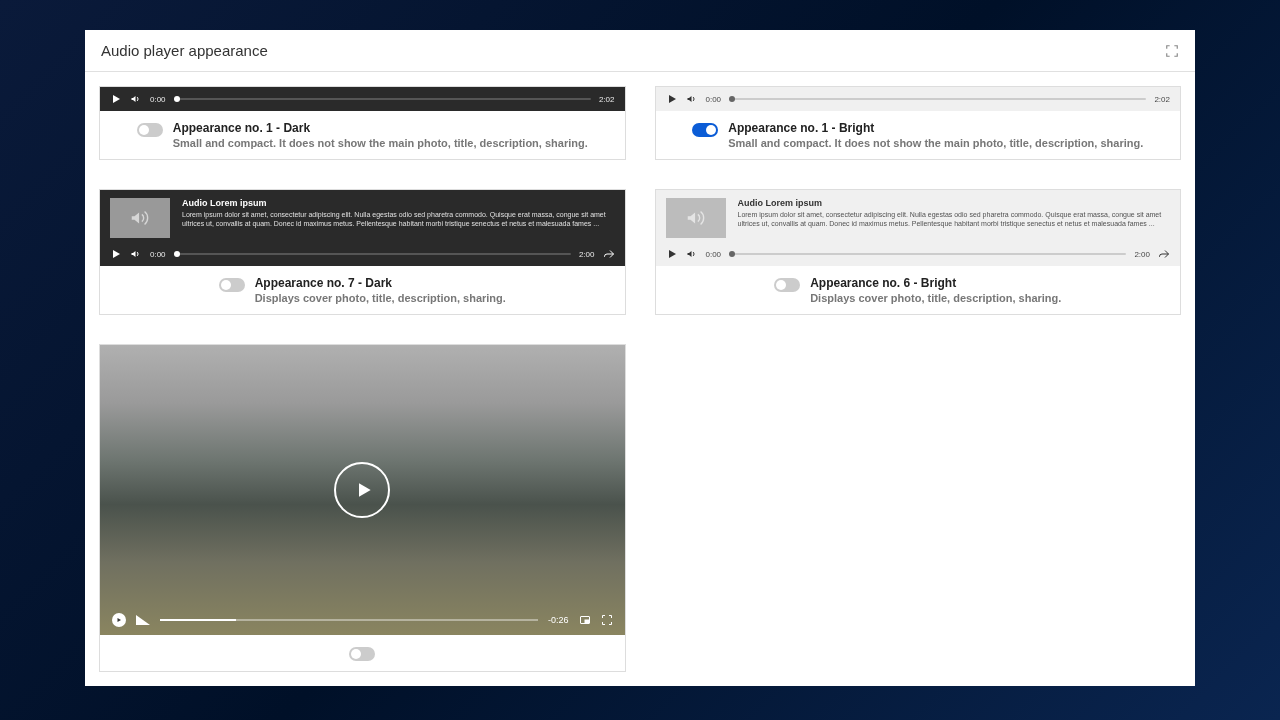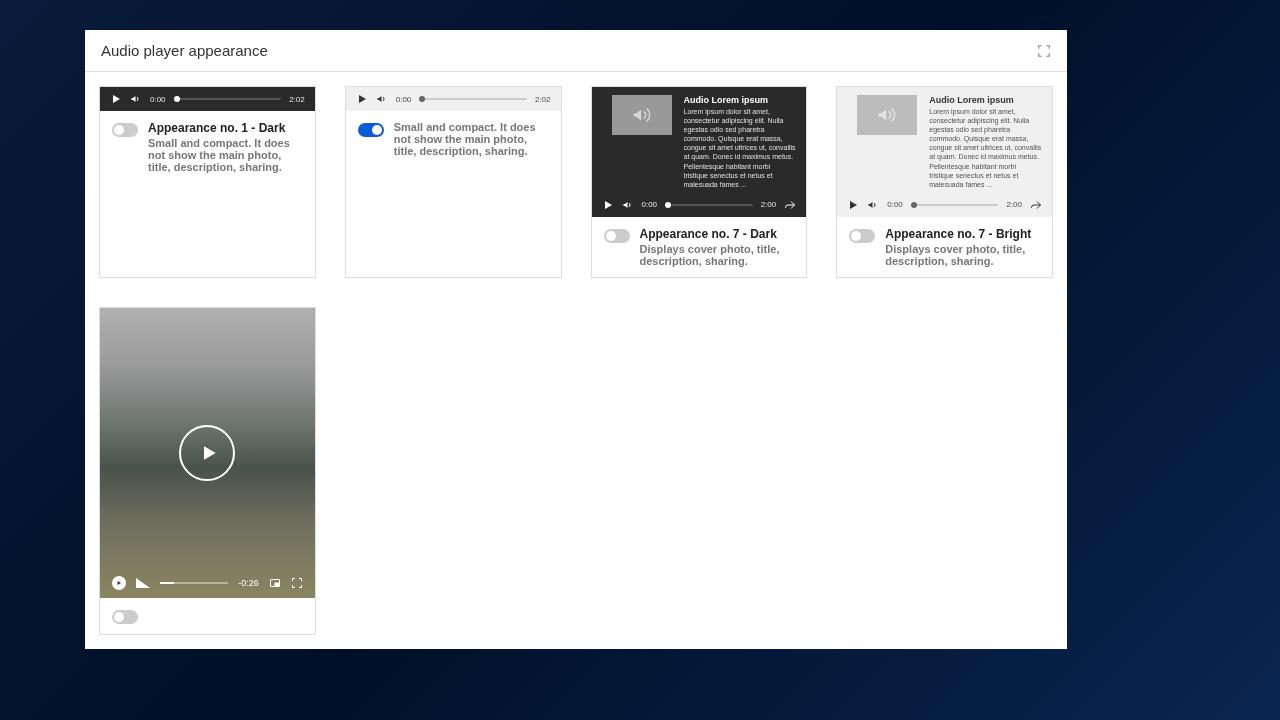--- a/index.html
+++ b/index.html
@@ -7,38 +7,38 @@
   width: 1280px;
   height: 720px;
   background: linear-gradient(135deg, #0a1a3a 0%, #001028 50%, #0a2550 100%);
   font-family: -apple-system, BlinkMacSystemFont, "Segoe UI", Arial, sans-serif;
   overflow: hidden;
 }
 .panel {
   position: absolute;
   left: 85px;
   top: 30px;
-  width: 982px;
+  width: 1110px;
   background: #fff;
   display: flex;
   flex-direction: column;
 }
 .panel-header {
   display: flex;
   justify-content: space-between;
   align-items: center;
   padding: 12px 16px;
   border-bottom: 1px solid #e0e0e0;
 }
 .panel-title { font-size: 15px; color: #333; font-weight: 400; }
 .fullscreen-icon { width: 14px; height: 14px; color: #888; cursor: pointer; }
 .panel-body {
   padding: 14px;
   display: grid;
-  grid-template-columns: 1fr 1fr 1fr 1fr;
+  grid-template-columns: 1fr 1fr;
   gap: 29px;
 }
 .card {
   border: 1px solid #ddd;
   background: #fff;
   display: flex;
   flex-direction: column;
 }
 .card.full { grid-column: 1; }
 .audio-bar {
@@ -56,37 +56,37 @@
   flex: 1; height: 2px; position: relative; border-radius: 1px;
 }
 .audio-bar.dark .progress-track { background: #555; }
 .audio-bar.light .progress-track { background: #ccc; }
 .progress-dot {
   position: absolute; left: 0; top: -2px; width: 6px; height: 6px; border-radius: 50%;
 }
 .audio-bar.dark .progress-dot { background: #fff; }
 .audio-bar.light .progress-dot { background: #666; }
 .option-row {
-  display: flex; align-items: flex-start; gap: 10px; padding: 10px 12px;
+  display: flex; align-items: flex-start; gap: 10px; padding: 10px 12px; justify-content: center;
 }
 .toggle {
   width: 26px; height: 14px; border-radius: 7px; position: relative; flex-shrink: 0;
   background: #ccc; cursor: pointer; margin-top: 2px;
 }
 .toggle.on { background: #0b5cd6; }
 .toggle-knob {
   position: absolute; width: 10px; height: 10px; border-radius: 50%; background: #fff;
   top: 2px; left: 2px;
 }
 .toggle.on .toggle-knob { left: 14px; }
 .option-text { display: flex; flex-direction: column; gap: 2px; }
 .option-title { font-size: 12px; font-weight: 700; color: #222; }
 .option-desc { font-size: 11px; color: #777; font-weight: bold; }
 .meta-block {
-  display: flex; gap: 12px; padding: 8px 10px 4px 20px;
+  display: flex; gap: 12px; padding: 8px 10px 4px 10px;
 }
 .meta-block.dark { background: #2a2a2a; color: #fff; }
 .meta-block.light { background: #f0f0f0; color: #333; }
 .thumb {
   width: 60px; height: 40px; background: #999; display: flex;
   align-items: center; justify-content: center; flex-shrink: 0;
 }
 .meta-block.light .thumb { background: #bcbcbc; }
 .sound-wave { width: 22px; height: 22px; opacity: 0.6; }
 .meta-text { flex: 1; overflow: hidden; }
@@ -168,20 +168,21 @@
         <div class="progress-track">
             <div class="progress-dot"></div>
           </div>
         <span class="time">2:02</span>
       </div>
       <div class="option-row">
         <div class="toggle on">
             <div class="toggle-knob"></div>
           </div>
         <div class="option-text">
+          <div class="option-title">Appearance no. 1 - Bright</div>
           <div class="option-desc">Small and compact. It does not show the main photo, title, description, sharing.</div>
         </div>
       </div>
     </div>
 
     <div class="card">
       <div class="meta-block dark">
         <div class="thumb">
           <svg class="sound-wave" viewBox="0 0 24 24" fill="none" stroke="#fff" stroke-width="1.5">
               <path d="M3 10v4h3l5 4V6l-5 4H3z" fill="#fff" stroke="none"></path>
@@ -249,21 +250,21 @@
         <span class="time">2:00</span>
         <svg class="share-icon" viewBox="0 0 24 24" fill="none" stroke="currentColor" stroke-width="2">
             <path d="M14 5l7 7-7 7M21 12H8a5 5 0 00-5 5v1"></path>
           </svg>
       </div>
       <div class="option-row">
         <div class="toggle">
             <div class="toggle-knob"></div>
           </div>
         <div class="option-text">
-          <div class="option-title">Appearance no. 7 - Bright</div>
+          <div class="option-title">Appearance no. 6 - Bright</div>
           <div class="option-desc">Displays cover photo, title, description, sharing.</div>
         </div>
       </div>
     </div>
 
     <div class="card full">
       <div class="video-preview">
         <div class="video-play-btn">
           <svg viewBox="0 0 24 24" fill="#fff">
               <path d="M6 4l14 8-14 8z"></path>

